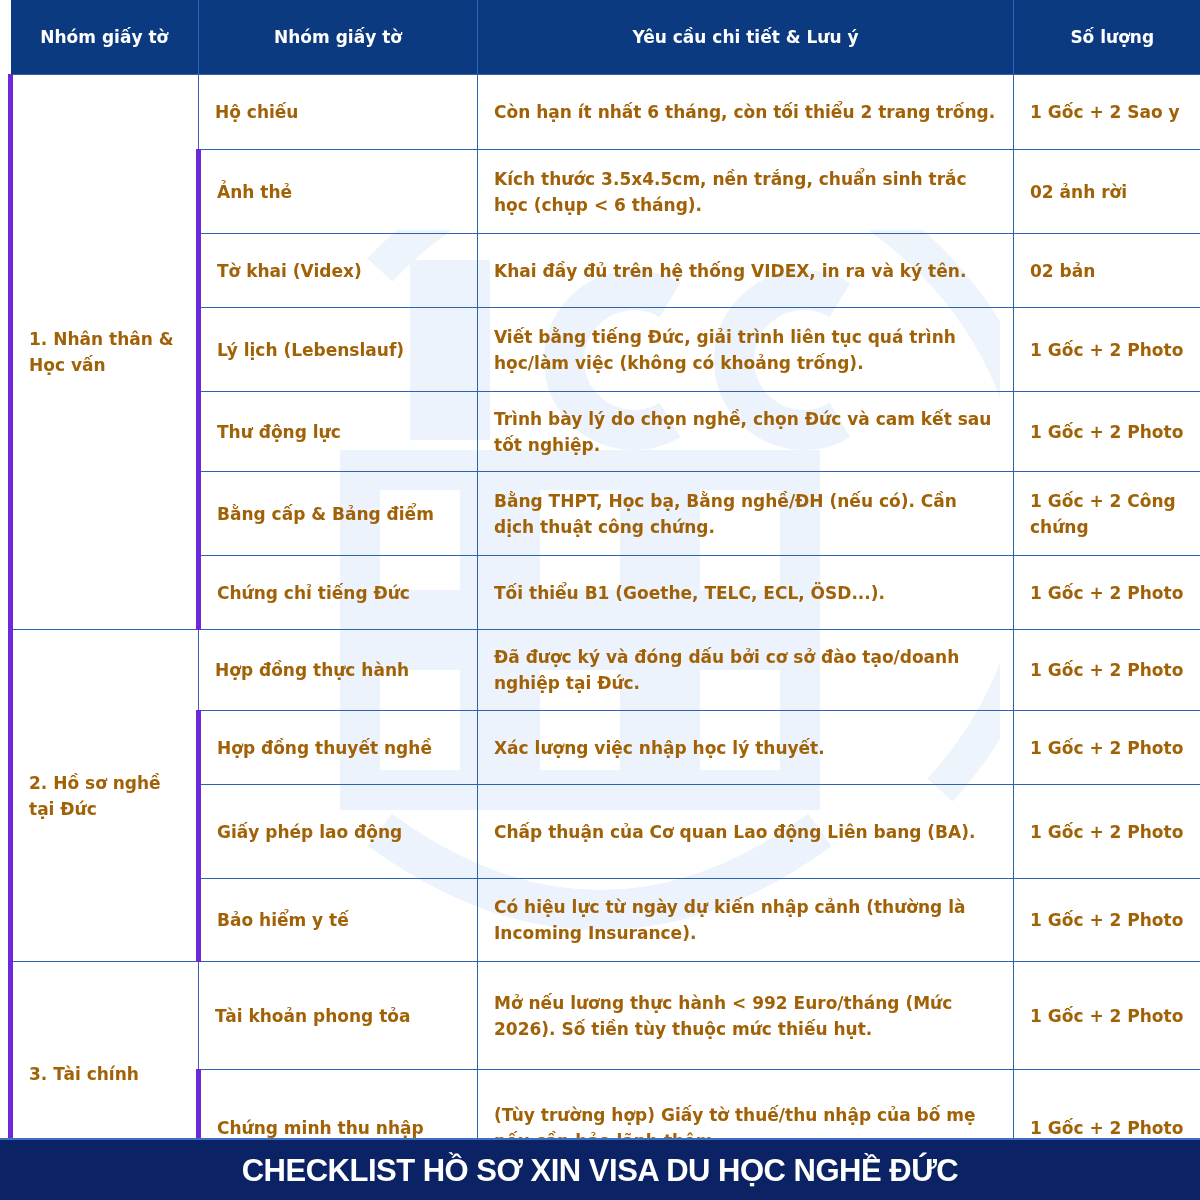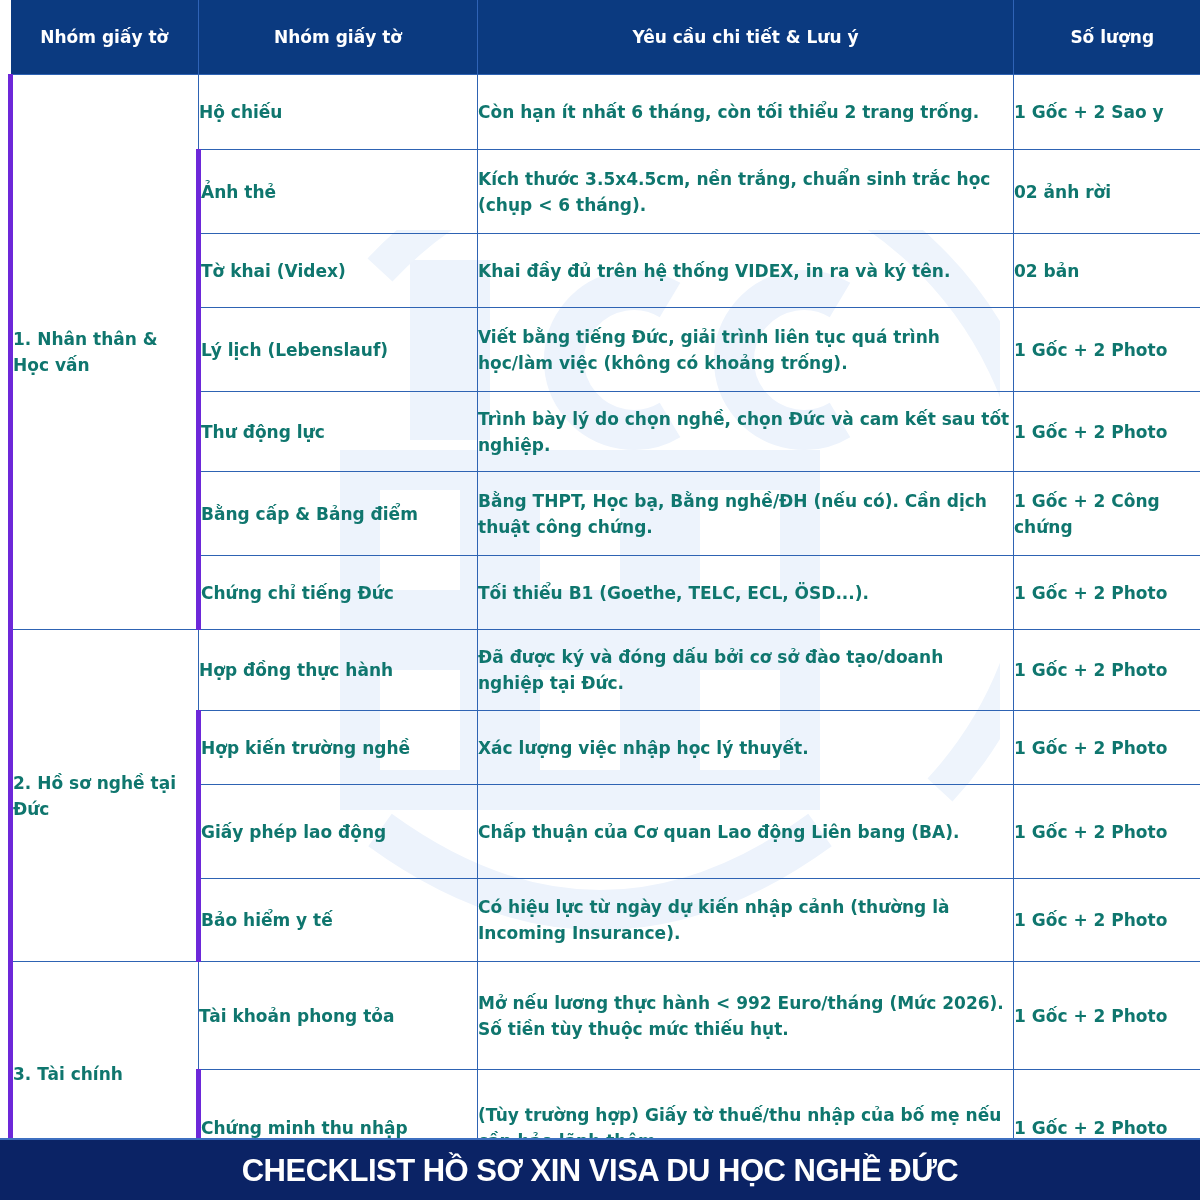--- a/index.html
+++ b/index.html
@@ -23,22 +23,22 @@
     table.checklist col.c3 { width: 536px; }
     table.checklist col.c4 { width: 197px; }
     thead th {
       background: #0b3a80; color: #ffffff; height: 74px;
       font-size: 17px; font-weight: bold; text-align: center;
       border-right: 1px solid #2f63b6; padding: 0;
     }
     thead th:last-child { border-right: none; margin-top: 48px; }
     tbody td {
       border: 1px solid #2e63b3; font-size: 17px; font-weight: bold;
-      padding: 0 0; vertical-align: middle; line-height: 26px;
-      background: transparent; color: #0f766e;
+      padding: 0 16px; vertical-align: middle; line-height: 26px;
+      background: transparent; color: #a16207;
     }
     tbody td:first-child { border-left: 5px solid #6d28d9; }
     tbody td:last-child { border-right: none; }
     .footer {
       position: absolute; left: 0; top: 1138px; width: 1200px; height: 62px;
       background: #0b2365; color: #ffffff; z-index: 2;
       display: flex; align-items: center; justify-content: center;
       font-family: "Liberation Sans", sans-serif; font-weight: bold;
       font-size: 31px; letter-spacing: -0.5px; border-top: 2px solid #3e6fc0;
     }
@@ -116,21 +116,21 @@
       <td>1 Gốc + 2 Photo</td>
     </tr>
 
     <tr style="height:81px">
       <td rowspan="4">2. Hồ sơ nghề tại Đức</td>
       <td>Hợp đồng thực hành</td>
       <td>Đã được ký và đóng dấu bởi cơ sở đào tạo/doanh nghiệp tại Đức.</td>
       <td>1 Gốc + 2 Photo</td>
     </tr>
     <tr style="height:74px">
-      <td>Hợp kiến trường nghề</td>
+      <td>Hợp đồng thuyết nghề</td>
       <td>Xác lượng việc nhập học lý thuyết.</td>
       <td>1 Gốc + 2 Photo</td>
     </tr>
     <tr style="height:94px">
       <td>Giấy phép lao động</td>
       <td>Chấp thuận của Cơ quan Lao động Liên bang (BA).</td>
       <td>1 Gốc + 2 Photo</td>
     </tr>
     <tr style="height:83px">
       <td>Bảo hiểm y tế</td>

